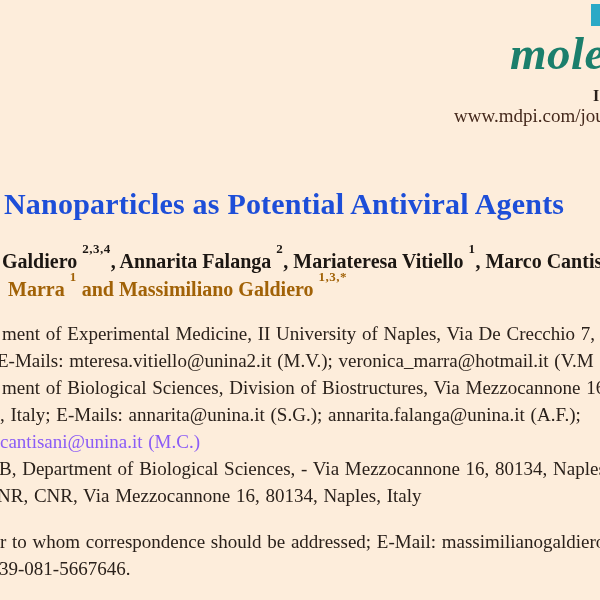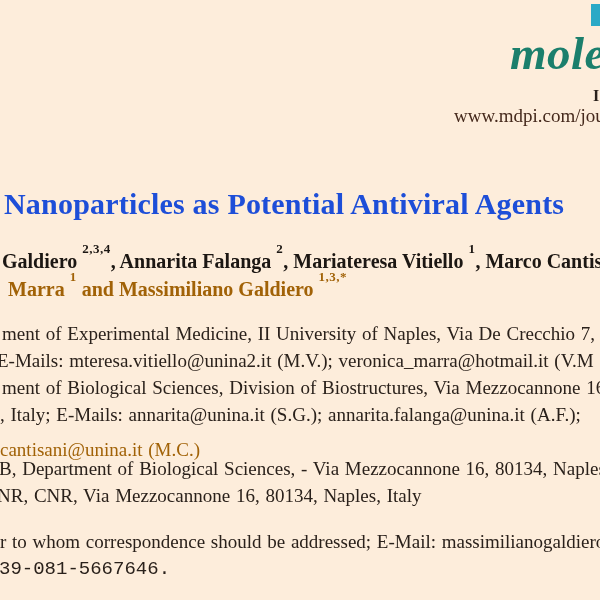--- a/index.html
+++ b/index.html
@@ -61,18 +61,18 @@
 <div class="abs paper-title" style="left: 4px; top: 186px; color: #1d4ed8;">Nanoparticles as Potential Antiviral Agents</div>
 
 <div class="abs authors-line" style="left: 2px; top: 242px; color: rgb(28, 23, 19);">Galdiero <sup class="s">2,3,4</sup>, Annarita Falanga <sup class="s">2</sup>, Mariateresa Vitiello <sup class="s">1</sup>, Marco Cantisani</div>
 
 <div class="abs authors-line" style="left: 8px; top: 270px; color: #a16207;">Marra <sup class="s">1</sup> and Massimiliano Galdiero <sup class="s">1,3,*</sup></div>
 
 <div class="abs aff-line" style="left: 2px; top: 322px; color: rgb(42, 33, 27);">ment of Experimental Medicine, II University of Naples, Via De Crecchio 7, 8</div>
 <div class="abs aff-line" style="left: -3px; top: 349px; color: rgb(42, 33, 27);">E-Mails: mteresa.vitiello@unina2.it (M.V.); veronica_marra@hotmail.it (V.M</div>
 <div class="abs aff-line" style="left: 2px; top: 376px; color: rgb(42, 33, 27);">ment of Biological Sciences, Division of Biostructures, Via Mezzocannone 16</div>
 <div class="abs aff-line" style="left: 0px; top: 403px; color: rgb(42, 33, 27);">, Italy; E-Mails: annarita@unina.it (S.G.); annarita.falanga@unina.it (A.F.);</div>
-<div class="abs aff-line" style="left: 0px; top: 430px; color: #a16207; margin-top: 8px;">cantisani@unina.it (M.C.)</div>
+<div class="abs aff-line" style="left: 0px; top: 430px; color: #8b5cf6;">cantisani@unina.it (M.C.)</div>
 <div class="abs aff-line" style="left: -1px; top: 457px; color: rgb(42, 33, 27);">B, Department of Biological Sciences, - Via Mezzocannone 16, 80134, Naples</div>
 <div class="abs aff-line" style="left: -3px; top: 484px; color: rgb(42, 33, 27);">NR, CNR, Via Mezzocannone 16, 80134, Naples, Italy</div>
 
 <div class="abs corr-line" style="left: 0px; top: 530px; color: rgb(42, 33, 27);">r to whom correspondence should be addressed; E-Mail: massimilianogaldiero</div>
-<div class="abs corr-line" style="left: -1px; top: 557px; color: rgb(42, 33, 27); font-family: Liberation Mono, monospace;">39-081-5667646.</div>
+<div class="abs corr-line" style="left: -1px; top: 557px; color: rgb(42, 33, 27);">39-081-5667646.</div>
 
 </body></html>

